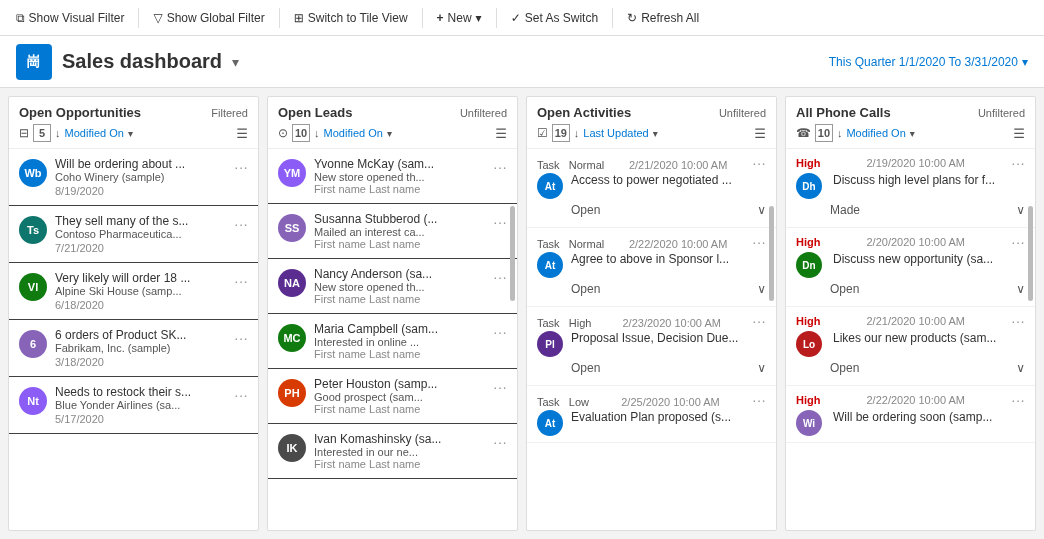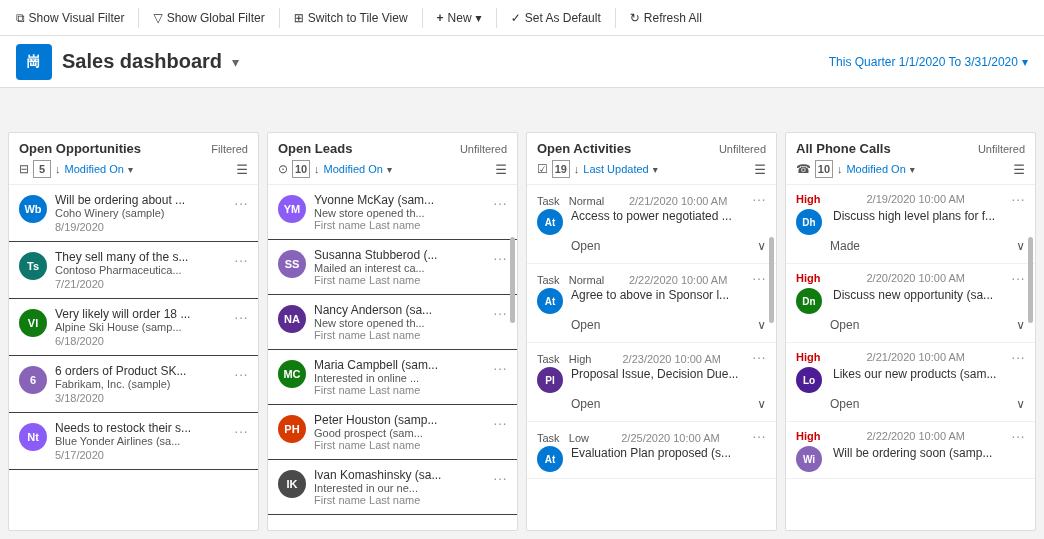--- a/index.html
+++ b/index.html
@@ -65,21 +65,20 @@
     
     .column {
       background: #fff;
       border: 1px solid #ddd;
       border-radius: 2px;
       display: flex;
       flex-direction: column;
       flex: 1;
       min-width: 0;
       overflow: hidden;
-      margin-top: 36px;
     }
     .column-header {
       padding: 8px 10px 6px;
       border-bottom: 1px solid #eee;
       flex-shrink: 0;
     }
     .column-title-row {
       display: flex;
       align-items: center;
       justify-content: space-between;
@@ -180,21 +179,21 @@
   </button>
   <div class="toolbar-divider"></div>
   <button class="toolbar-btn">
     <span style="font-weight:bold;">+</span>
     <span>New</span>
     <span>▾</span>
   </button>
   <div class="toolbar-divider"></div>
   <button class="toolbar-btn">
     <span>✓</span>
-    <span>Set As Default</span>
+    <span>Set As Switch</span>
   </button>
   <div class="toolbar-divider"></div>
   <button class="toolbar-btn">
     <span>↻</span>
     <span>Refresh All</span>
   </button>
 </div>
 
 <div class="header">
   <div class="header-left">
@@ -480,21 +479,21 @@
         </div>
       </div>
 
       <div class="phone-item">
         <div class="phone-top">
           <span class="priority-high">High</span>
           <span class="phone-date">2/21/2020 10:00 AM</span>
           <span class="phone-more">···</span>
         </div>
         <div class="phone-body">
-          <div class="phone-avatar" style="background:#4c1d95;">Lo</div>
+          <div class="phone-avatar" style="background:#b91c1c;">Lo</div>
           <span class="phone-text">Likes our new products (sam...</span>
         </div>
         <div class="phone-status">
           <span class="status-text">Open</span>
           <span class="status-chevron">∨</span>
         </div>
       </div>
 
       <div class="phone-item">
         <div class="phone-top">

